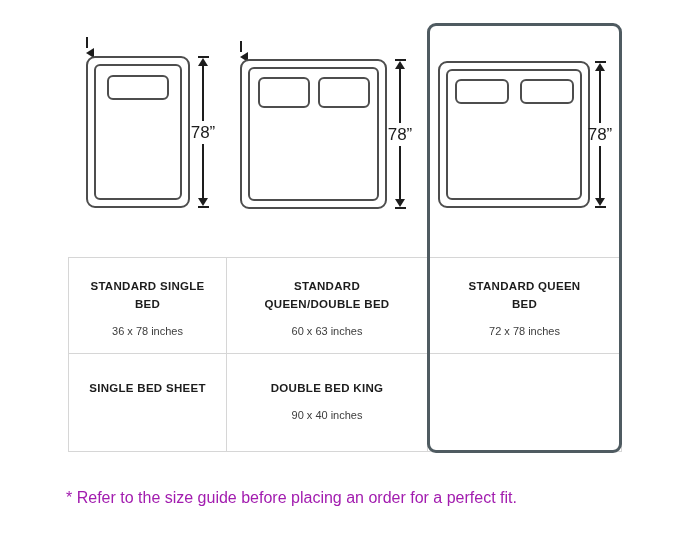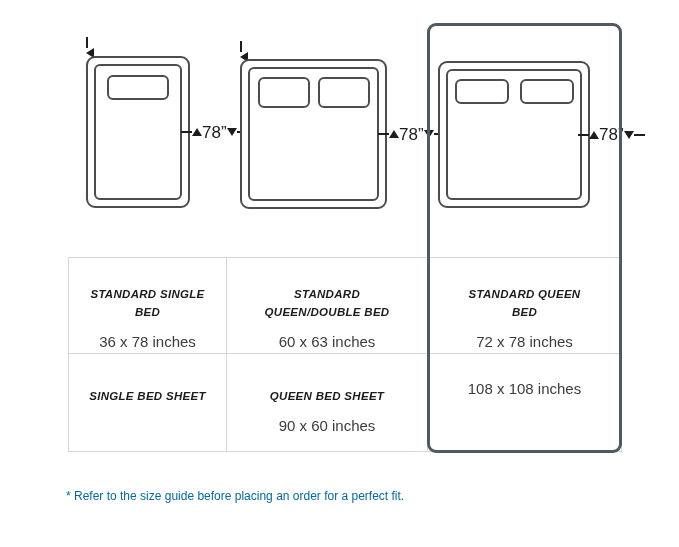--- a/index.html
+++ b/index.html
@@ -35,21 +35,21 @@
   .h-arrow .head-l { width:0; height:0; border:5px solid transparent; border-left:0; border-right:8px solid currentColor; flex:0 0 auto; }
   .h-arrow .head-r { width:0; height:0; border:5px solid transparent; border-right:0; border-left:8px solid currentColor; flex:0 0 auto; }
   .h-arrow .seg { flex:1 1 auto; height:2px; background:currentColor; }
   .dim-label { font-size:17px; line-height:1; white-space:nowrap; color:#1d1d1d; }
   .h-arrow .dim-label { padding:0 6px; transform:translateY(-1px); }
 
   .h-arrow-single { left:86px;  top:37px; width:104px; }
   .h-arrow-queen  { left:240px; top:41px; width:131px; }
   .h-arrow-king   { left:438px; top:41px; width:152px; }
 
-  .v-arrow { position:absolute; display:flex; flex-direction:row; align-items:center; width:44px; color:#1d1d1d; }
+  .v-arrow { position:absolute; display:flex; flex-direction:column; align-items:center; width:44px; color:#1d1d1d; }
   .v-arrow .bar { height:2px; width:11px; background:currentColor; flex:0 0 auto; }
   .v-arrow .head-u { width:0; height:0; border:5px solid transparent; border-top:0; border-bottom:8px solid currentColor; flex:0 0 auto; }
   .v-arrow .head-d { width:0; height:0; border:5px solid transparent; border-bottom:0; border-top:8px solid currentColor; flex:0 0 auto; }
   .v-arrow .vseg { flex:1 1 auto; width:2px; background:currentColor; }
   .v-arrow .dim-label { padding:3px 0; }
 
   .v-arrow-single { left:181px; top:56px; height:152px; }
   .v-arrow-queen  { left:378px; top:59px; height:150px; }
   .v-arrow-king   { left:578px; top:61px; height:147px; }
 
@@ -60,33 +60,33 @@
     border:1px solid #d6d6d6; box-sizing:border-box; background:#fff;
   }
   .cell {
     box-sizing:border-box; border-right:1px solid #d6d6d6; border-bottom:1px solid #d6d6d6;
     text-align:center; padding-top:20px;
   }
   .cell.last-col { border-right:none; }
   .cell.last-row { border-bottom:none; padding-top:26px; }
   .cell-title {
     font-weight:bold; font-size:11.5px; letter-spacing:.3px; color:#1c1c1c;
-    white-space:pre-line; line-height:1.55; margin:8px 0 11px 0;font-style:italic;
+    white-space:pre-line; line-height:1.55; margin:0 0 11px 0;
   }
-  .cell-size { font-size:15px; color:#3c3c3c; }
+  .cell-size { font-size:11px; color:#3c3c3c; }
 
   
   .highlight-box {
     position:absolute; left:427px; top:23px; width:195px; height:430px;
     border:3px solid #4f5b61; border-radius:9px; box-sizing:border-box;
     pointer-events:none; background:transparent;
   }
 
   
-  .footnote { position:absolute; left:66px; top:489px; font-size:12px; color:#0369a1; }
+  .footnote { position:absolute; left:66px; top:489px; font-size:16px; color:#a21caf; }
 </style>
 </head>
 <body>
 
 <div class="stage">
 
   <div class="h-arrow h-arrow-single">
     <span class="bar"></span>
     <span class="head-l"></span>
     <span class="seg"></span>
@@ -164,25 +164,24 @@
     </div>
     <div class="cell last-col">
       <div class="cell-title">STANDARD QUEEN
 BED</div>
       <div class="cell-size">72 x 78 inches</div>
     </div>
     <div class="cell last-row">
       <div class="cell-title">SINGLE BED SHEET</div>
     </div>
     <div class="cell last-row">
-      <div class="cell-title">QUEEN BED SHEET</div>
-      <div class="cell-size">90 x 60 inches</div>
+      <div class="cell-title">DOUBLE BED KING</div>
+      <div class="cell-size">90 x 40 inches</div>
     </div>
     <div class="cell last-col last-row">
-      <div class="cell-size">108 x 108 inches</div>
     </div>
   </div>
 
   <div class="highlight-box"></div>
 
   <div class="footnote">* Refer to the size guide before placing an order for a perfect fit.</div>
 
 </div>
 
 </body></html>

